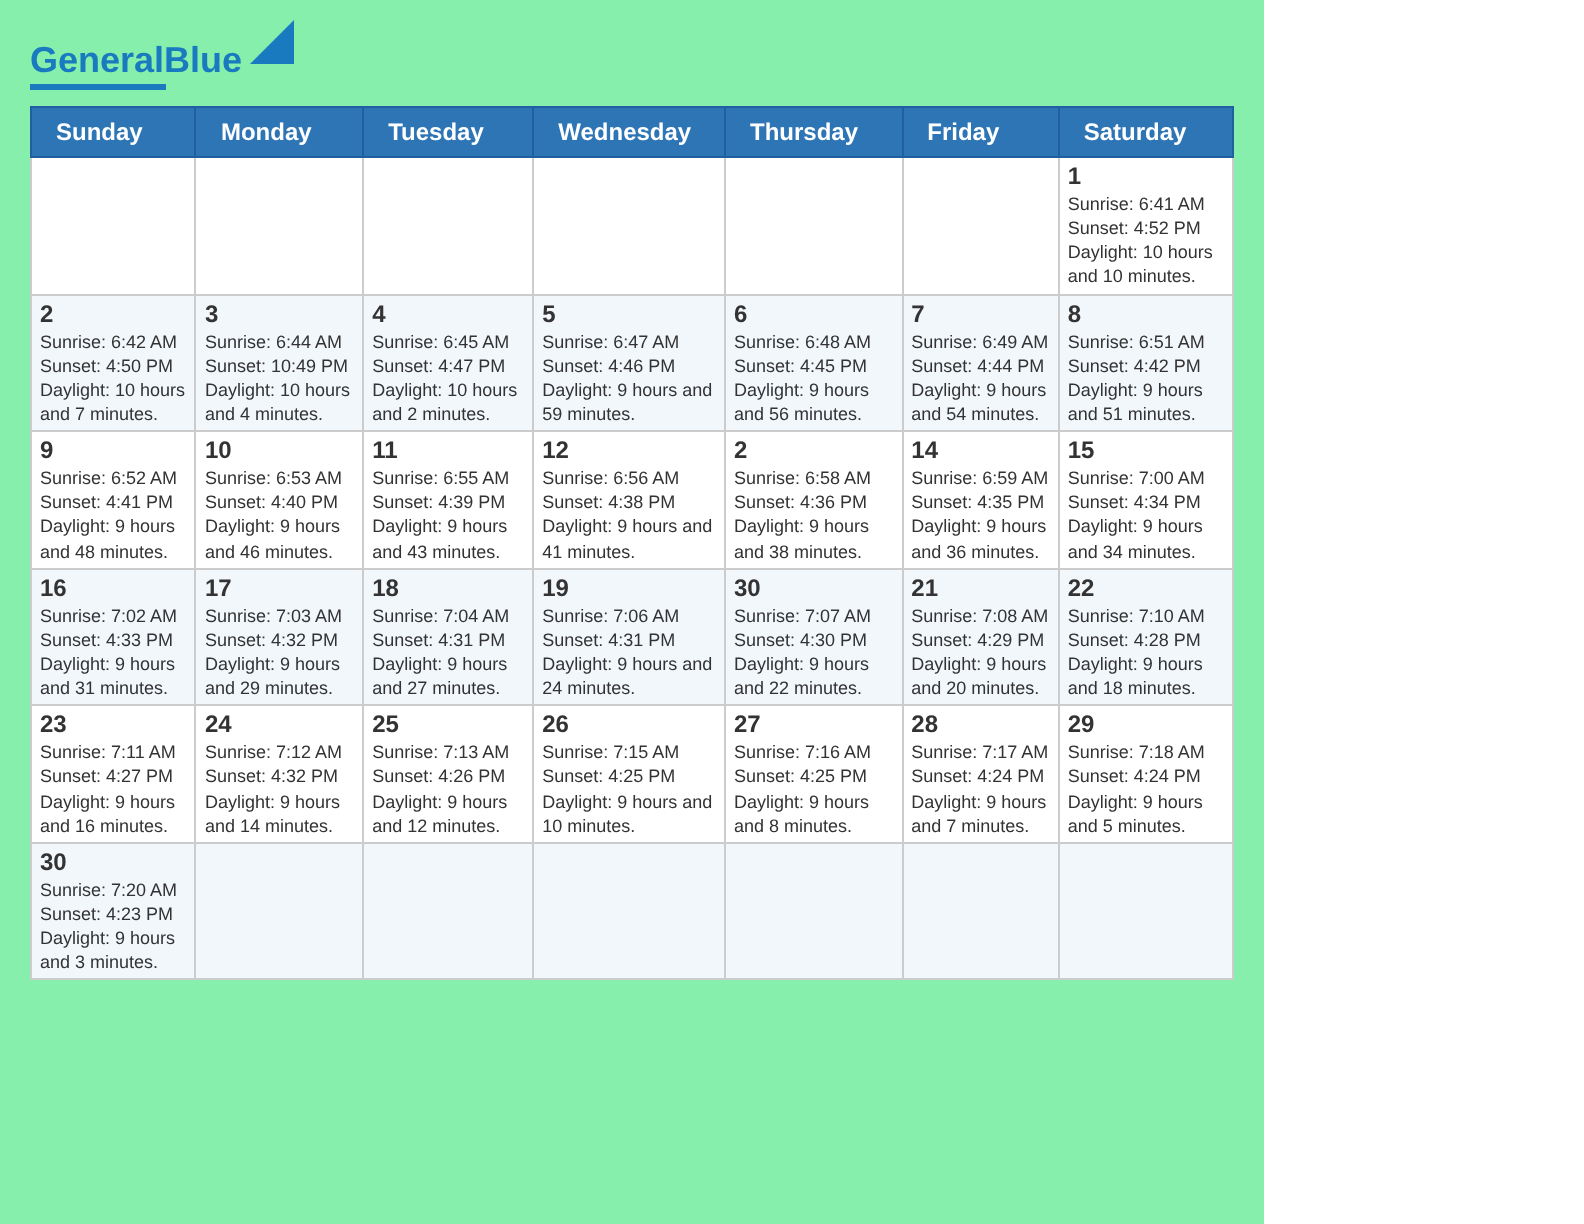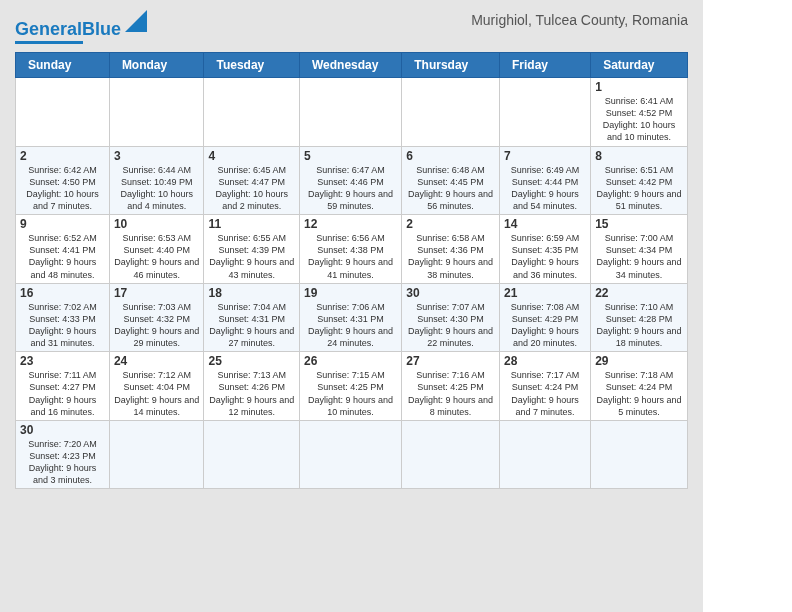--- a/index.html
+++ b/index.html
@@ -4,23 +4,23 @@
   <style>
     * { box-sizing: border-box; margin: 0; padding: 0; }
     body {
       font-family: Arial, sans-serif;
       background: #fff;
       width: 792px;
       height: 612px;
       overflow: hidden;
     }
     .page {
-      width: 703px;
+      width: 632px;
       min-height: 612px;
-      background: #e5e5e5;
+      background: #86efac;
       padding: 10px 15px 10px 15px;
     }
     .header {
       display: flex;
       justify-content: space-between;
       align-items: flex-start;
       margin-bottom: 8px;
     }
     .logo {
       display: flex;
@@ -84,21 +84,20 @@
       font-size: 12px;
       font-weight: bold;
       color: #333;
       display: block;
       margin-bottom: 1px;
     }
     .day-info {
       font-size: 9px;
       color: #333;
       line-height: 1.35;
-      text-align: center;
     }
     .empty-cell {
       background: #f9f9f9;
     }
     .calendar tr:nth-child(even) td {
       background: #f2f7fc;
     }
     .calendar tr:nth-child(odd) td {
       background: #fff;
     }
@@ -121,21 +120,20 @@
         <div style="margin-left:4px; margin-bottom:4px;">
           
           <svg width="22" height="22" viewBox="0 0 22 22">
             <polygon points="0,22 22,0 22,22" fill="#1a7abf"></polygon>
           </svg>
         </div>
       </div>
       <div class="logo-line"></div>
     </div>
     <div class="title-block">
-      <div class="location-title">Murighiol, Tulcea County, Romania</div>
     </div>
   </div>
 
   <table class="calendar">
     <thead>
       <tr>
         <th>Sunday</th>
         <th>Monday</th>
         <th>Tuesday</th>
         <th>Wednesday</th>
@@ -294,21 +292,21 @@
         <tr>
           <td>
             <span class="day-num">23</span>
             <div class="day-info">Sunrise: 7:11 AM
 Sunset: 4:27 PM
 Daylight: 9 hours and 16 minutes.</div>
           </td>
           <td>
             <span class="day-num">24</span>
             <div class="day-info">Sunrise: 7:12 AM
-Sunset: 4:04 PM
+Sunset: 4:32 PM
 Daylight: 9 hours and 14 minutes.</div>
           </td>
           <td>
             <span class="day-num">25</span>
             <div class="day-info">Sunrise: 7:13 AM
 Sunset: 4:26 PM
 Daylight: 9 hours and 12 minutes.</div>
           </td>
           <td>
             <span class="day-num">26</span>

